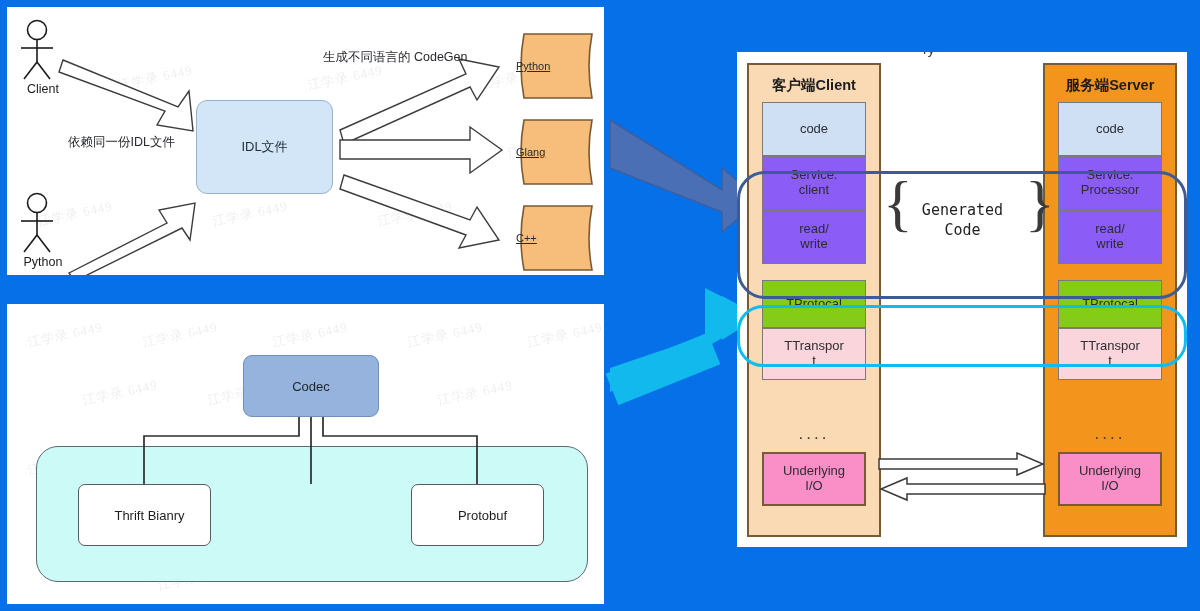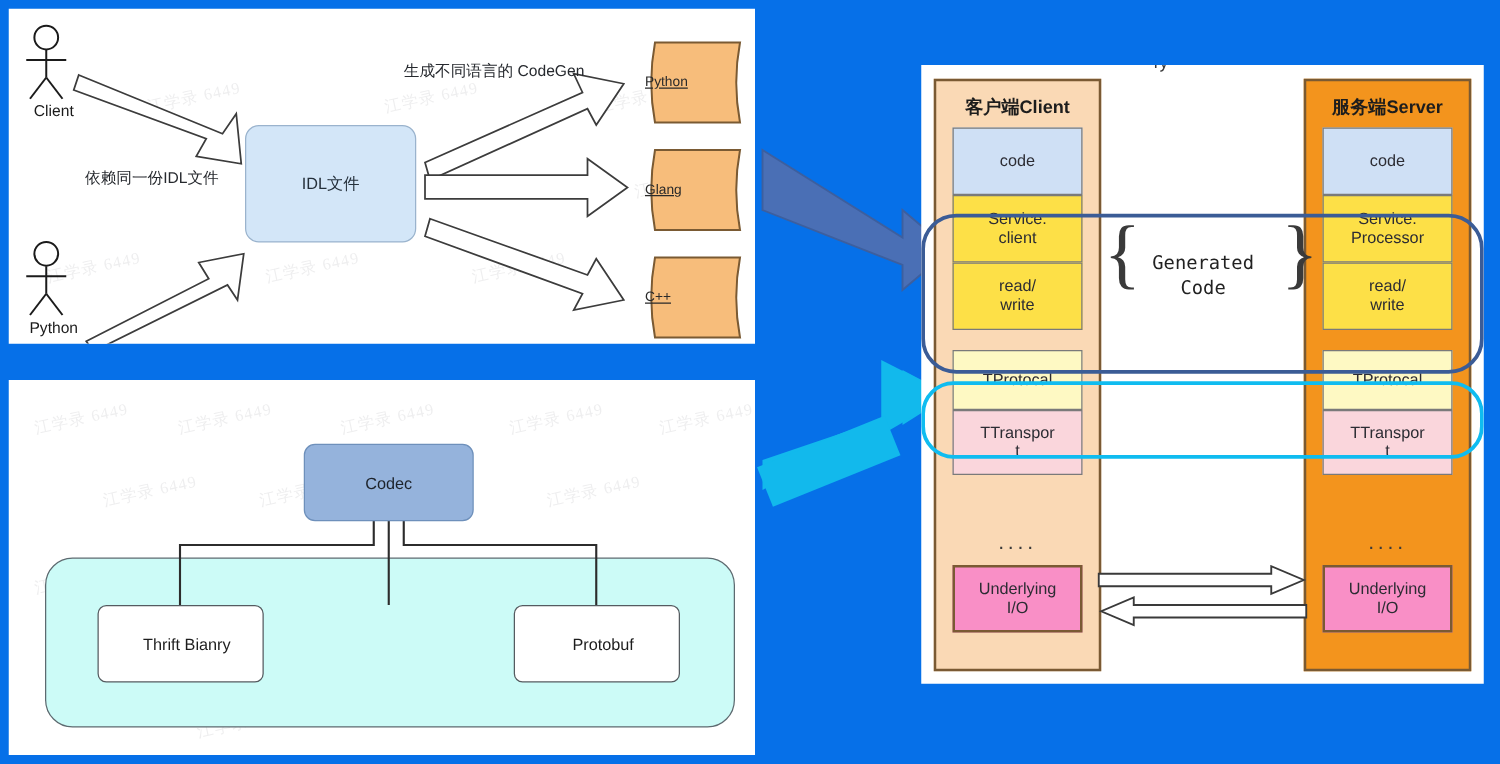--- a/index.html
+++ b/index.html
@@ -142,22 +142,22 @@
     left: 15px; width: 104px;
     border: 1px solid #7a7a7a;
     display: flex; align-items: center; justify-content: center;
     text-align: center;
     font-size: 13px;
     color: #2c2c33;
     line-height: 1.12;
     padding: 0 2px;
   }
   .c-code  { background: #cfe0f5; }
-  .c-gen   { background: #fde047; }
-  .c-proto { background: #fef9c3; text-align: center; }
+  .c-gen   { background: #8b5cf6; }
+  .c-proto { background: #84cc16; text-align: center; }
   .c-trans { background: #fad6dc; }
   .c-io    { background: #f98fc6; border-color: #7a5a33; border-width: 2px; }
 
   .dots {
     position: absolute;
     left: 15px; width: 104px;
     text-align: center;
     font-size: 17px;
     letter-spacing: 3px;
     color: #3a3a3a;

